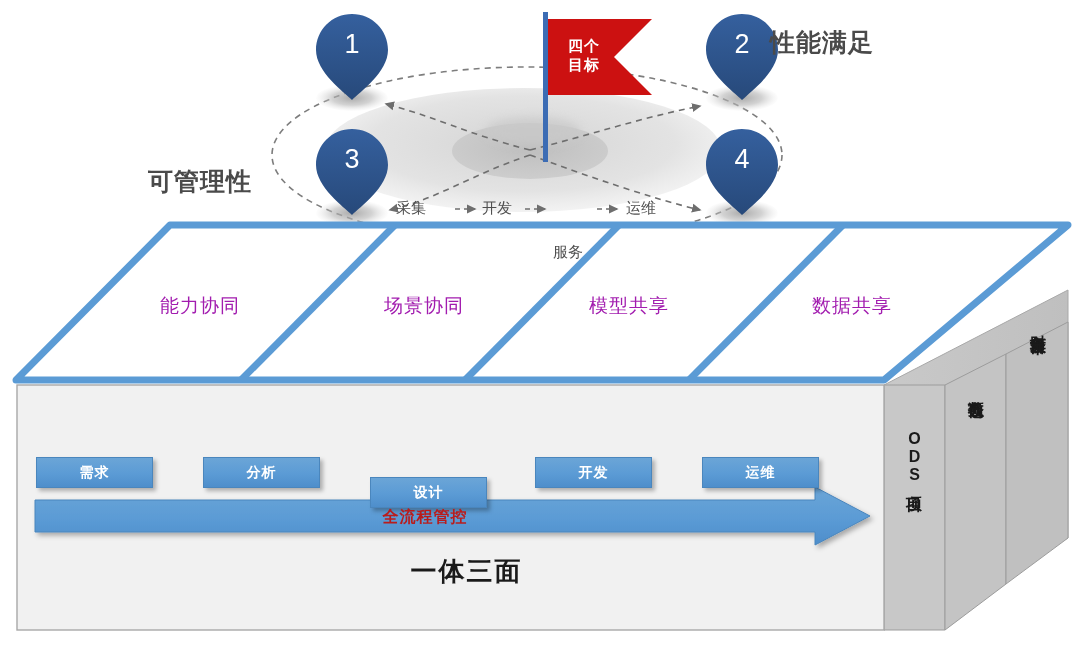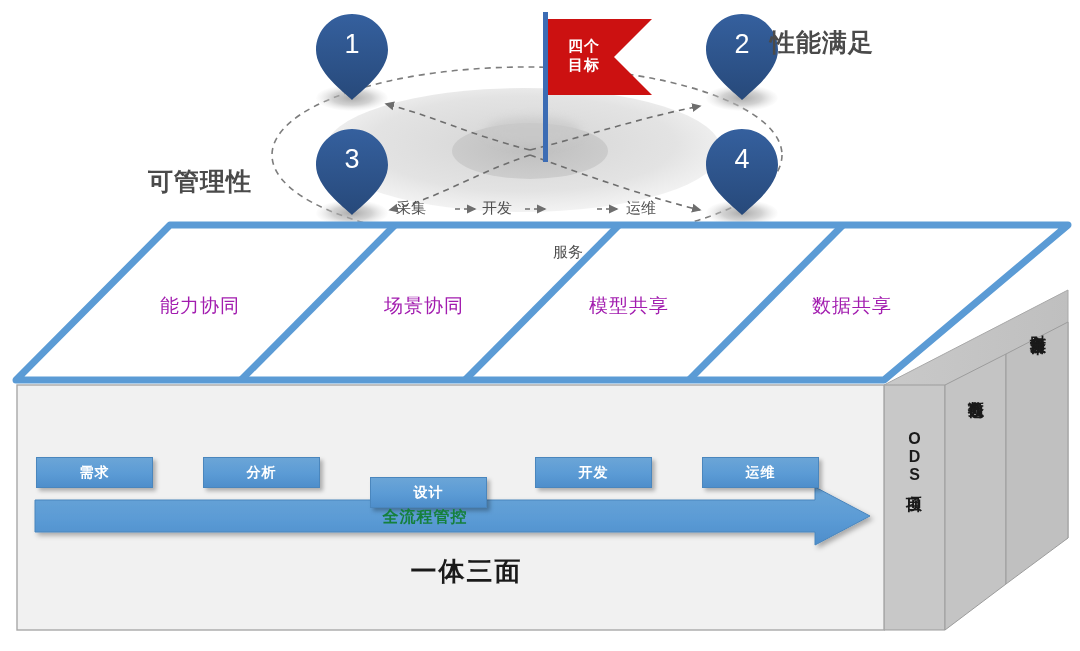--- a/index.html
+++ b/index.html
@@ -40,21 +40,21 @@
     position:absolute;
     background:linear-gradient(to bottom,#6ba5d7 0%,#5b9bd5 55%,#4e8ecb 100%);
     border:1px solid #4a86bd;
     color:#ffffff;font-size:14px;font-weight:bold;
     display:flex;align-items:center;justify-content:center;
     box-shadow:3px 3px 4px rgba(0,0,0,0.28);
     letter-spacing:1px;
   }
 
   .arrow-text{
-    position:absolute;color:#15803d;font-size:16px;font-weight:bold;
+    position:absolute;color:#b91c1c;font-size:16px;font-weight:bold;
     letter-spacing:1px;
   }
 
   .bottom-title{
     font-size:26px;font-weight:bold;color:#1a1a1a;letter-spacing:2px;padding-left:16px;
   }
 
   .flag-text{
     position:absolute;color:#ffffff;font-size:15px;font-weight:bold;
     line-height:19px;text-align:center;letter-spacing:1px;

